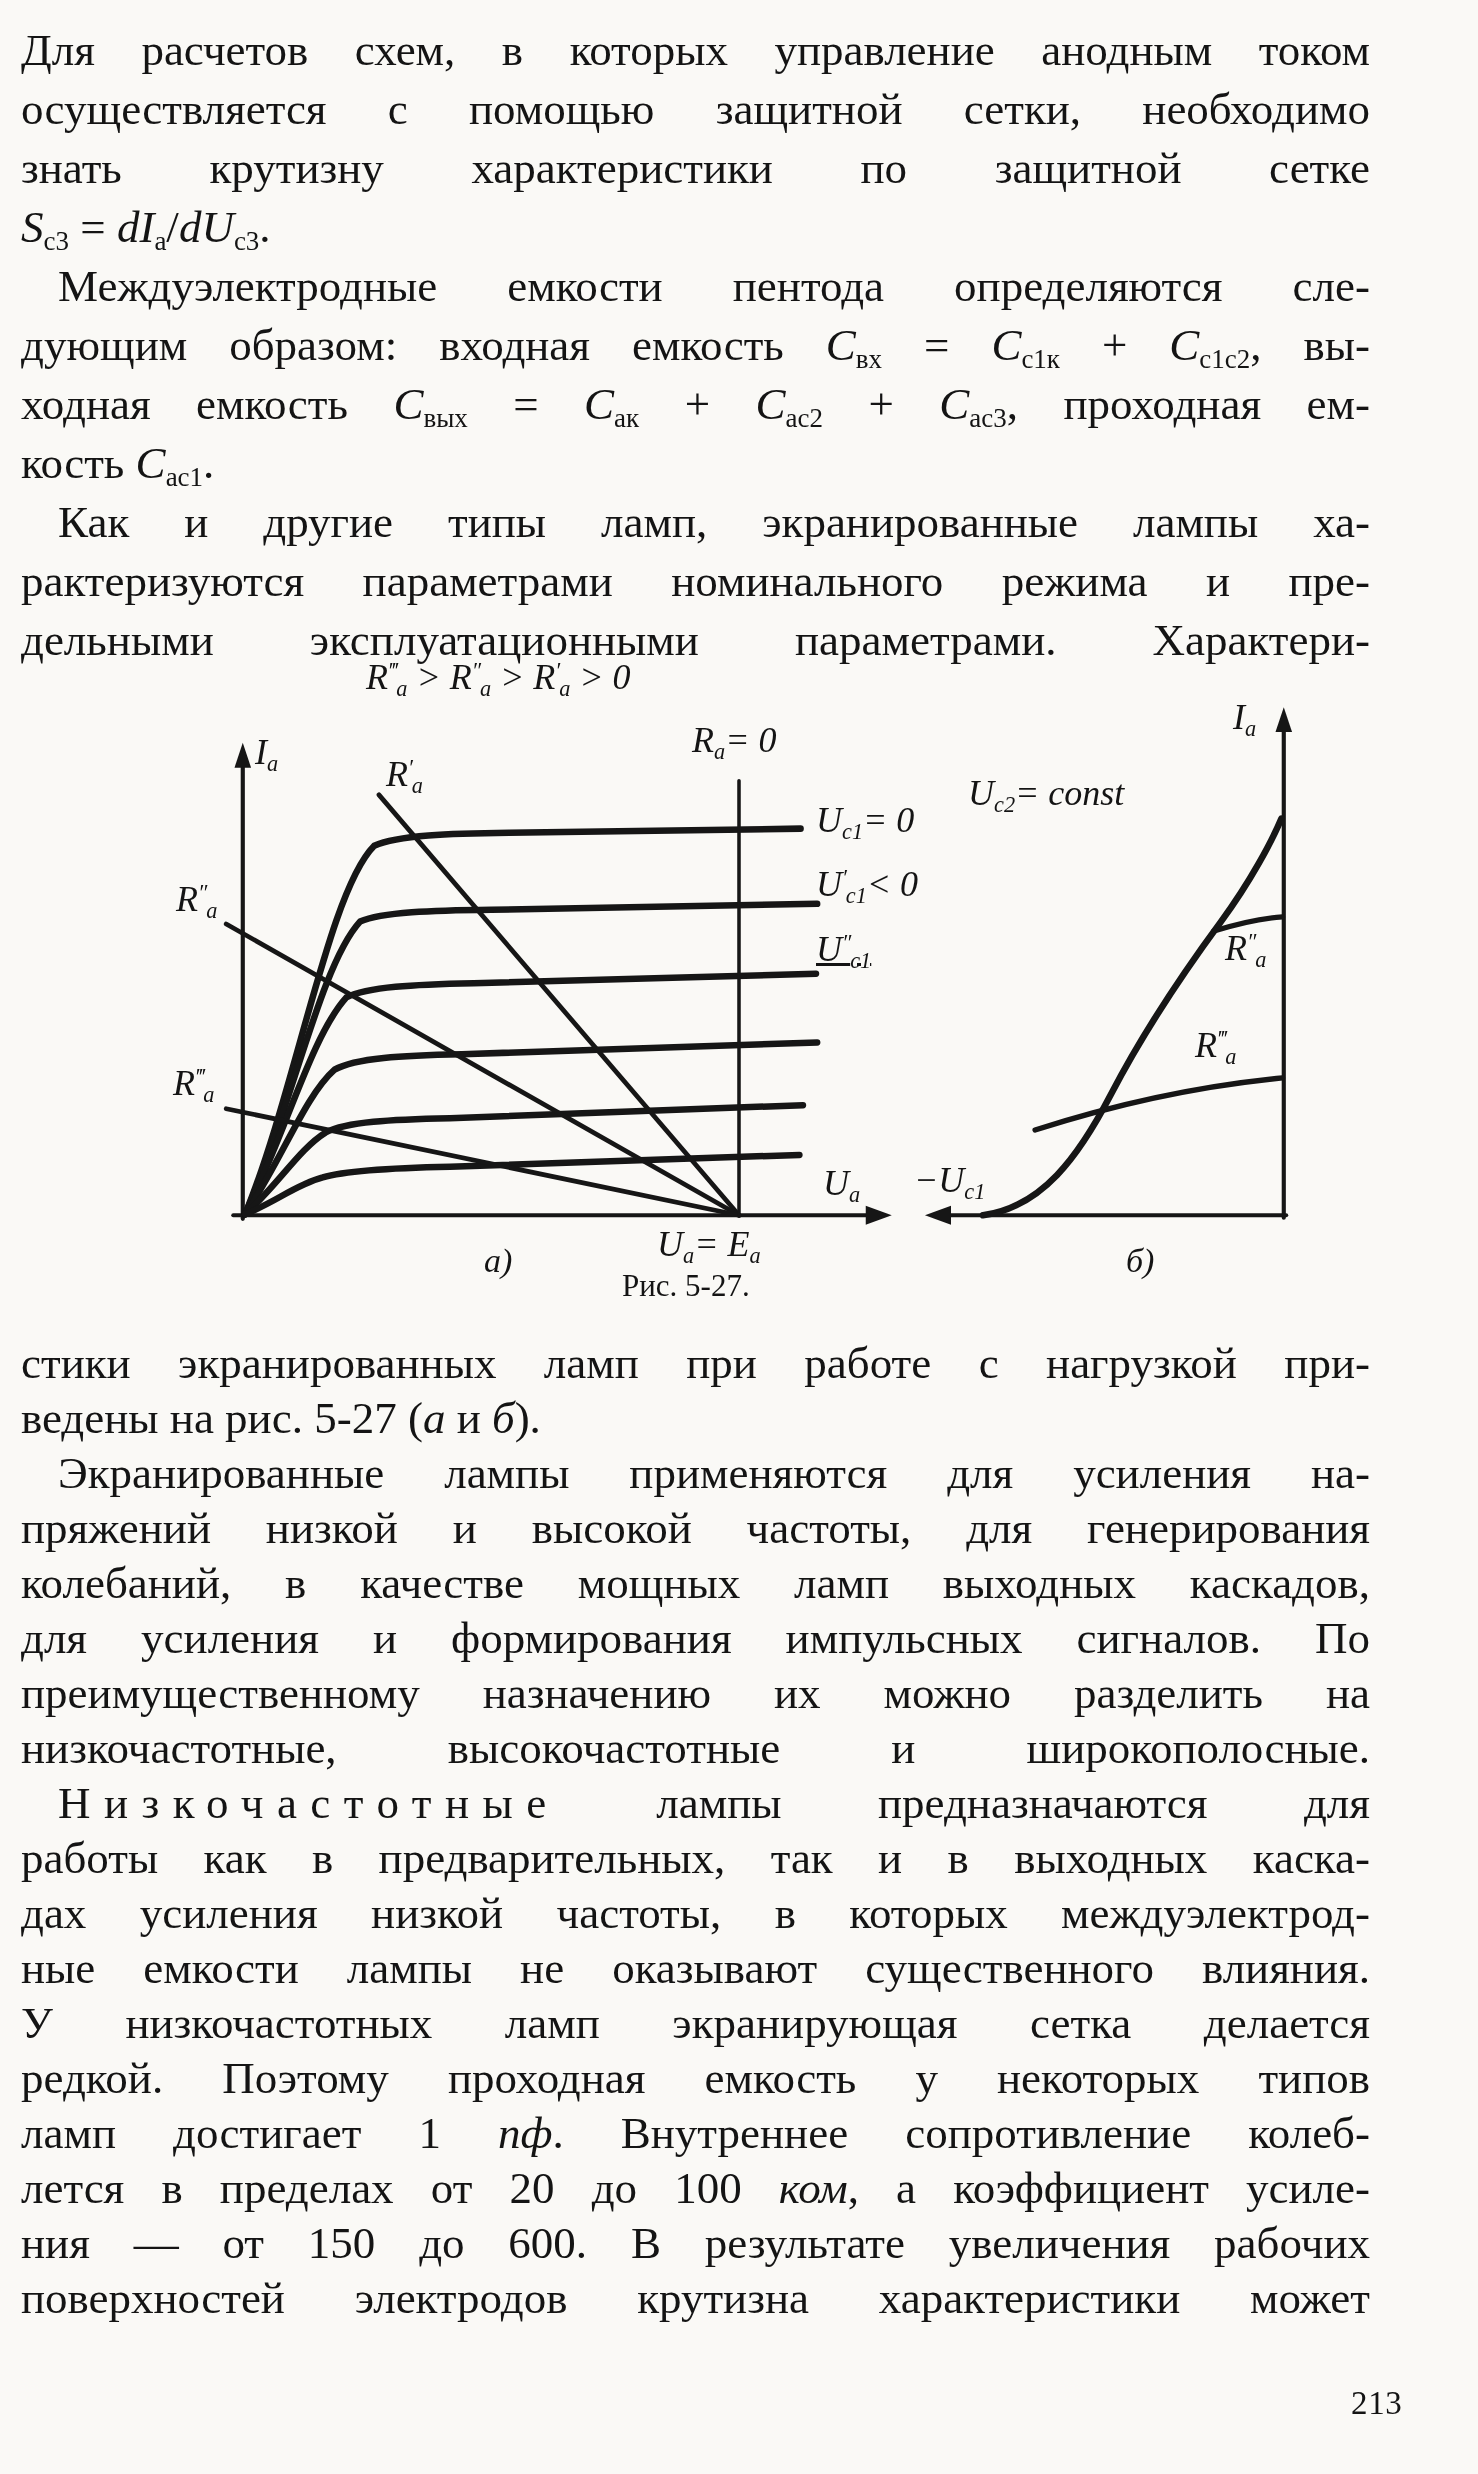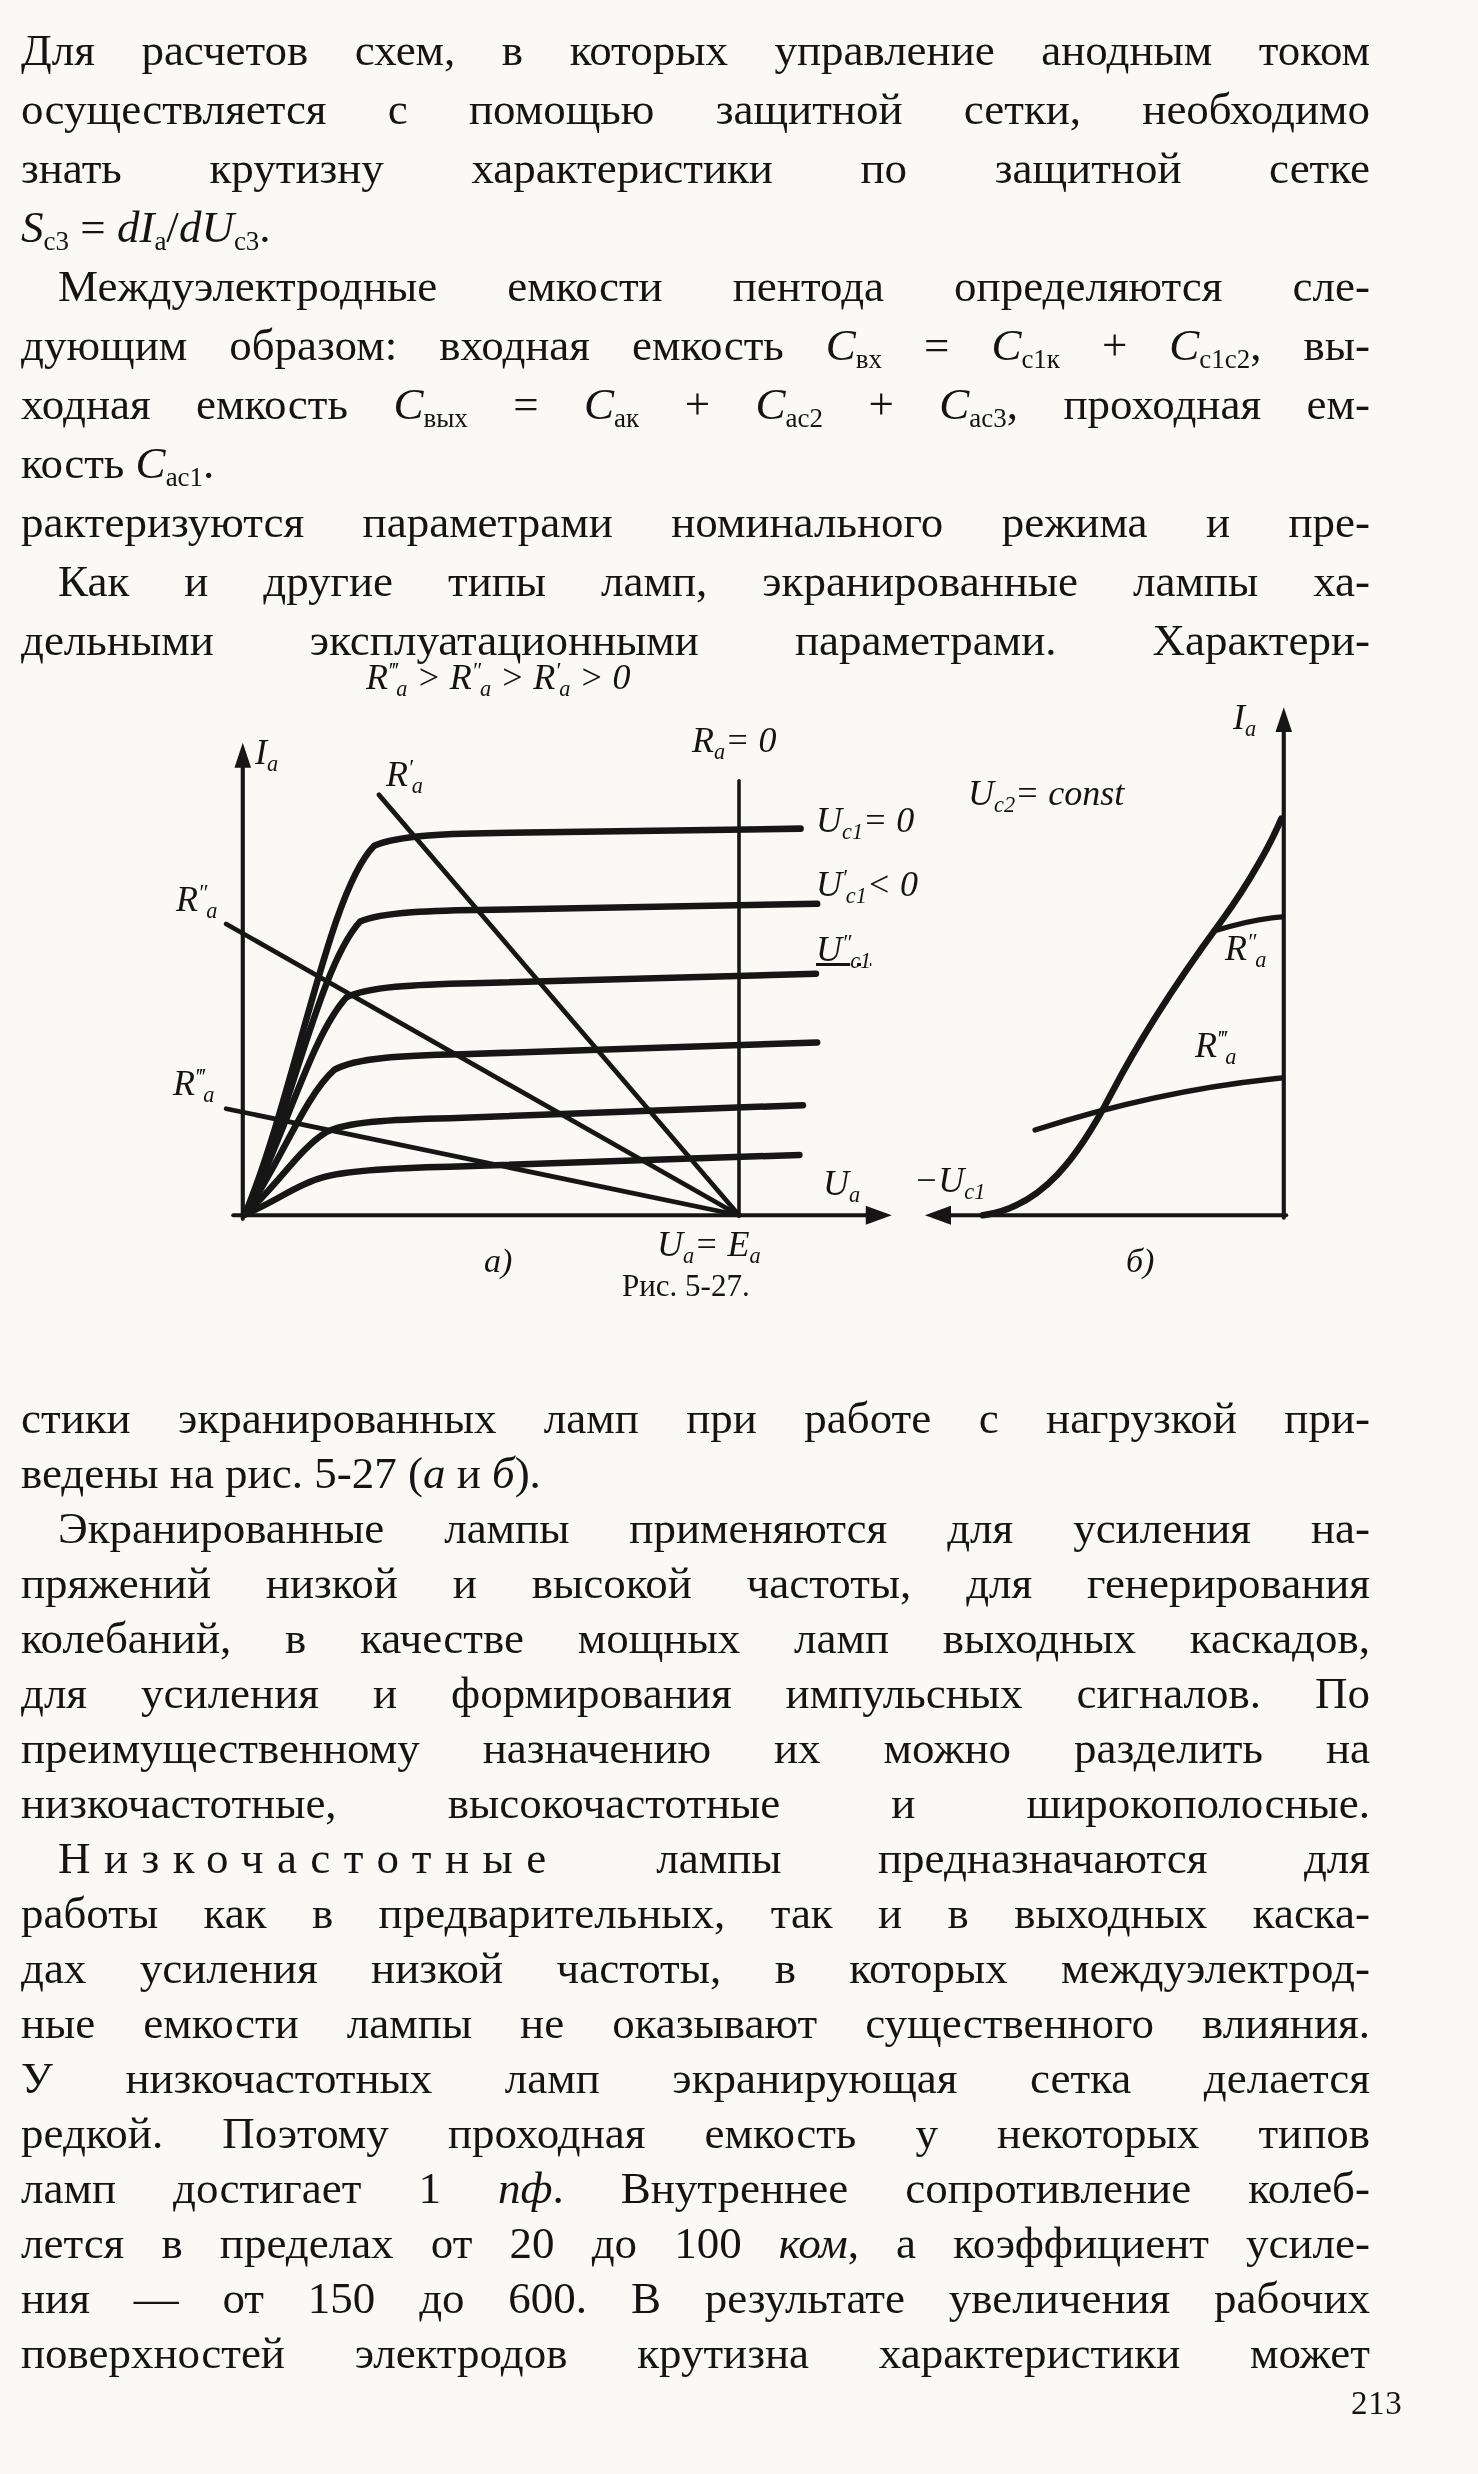--- a/index.html
+++ b/index.html
@@ -7,21 +7,21 @@
     width:1478px;height:2475px;position:relative;
     background:#faf9f6;color:#141414;
     font-family:"Liberation Serif","DejaVu Serif",serif;
     overflow:hidden;
   }
   .page{position:absolute;inset:0;}
   
   .tblock{position:absolute;left:21px;width:1349px;}
   .tblock.top{top:21px;}
   .tblock.top .ln{line-height:59px;}
-  .tblock.bottom{top:1391px;}
+  .tblock.bottom{top:1336px;}
   .tblock.bottom .ln{line-height:55px;}
   .ln{
     font-size:45px;
     text-align:justify;text-align-last:justify;
     white-space:normal;
   }
   .ln.short{text-align-last:left;}
   .ln.ind{text-indent:37px;}
   .ln sub{font-size:.60em;line-height:0;vertical-align:-.30em;}
   .sp{letter-spacing:.30em;}
@@ -54,22 +54,22 @@
 
   <div class="tblock top">
     <div class="ln">Для расчетов схем, в которых управление анодным током</div>
     <div class="ln">осуществляется с помощью защитной сетки, необходимо</div>
     <div class="ln">знать крутизну характеристики по защитной сетке</div>
     <div class="ln short"><i>S</i><sub>с3</sub> = <i>dI</i><sub>а</sub>/<i>dU</i><sub>с3</sub>.</div>
     <div class="ln ind">Междуэлектродные емкости пентода определяются сле-</div>
     <div class="ln">дующим образом: входная емкость <i>C</i><sub>вх</sub> = <i>C</i><sub>с1к</sub> + <i>C</i><sub>с1с2</sub>, вы-</div>
     <div class="ln">ходная емкость <i>C</i><sub>вых</sub> = <i>C</i><sub>ак</sub> + <i>C</i><sub>ас2</sub> + <i>C</i><sub>ас3</sub>, проходная ем-</div>
     <div class="ln short">кость <i>C</i><sub>ас1</sub>.</div>
+    <div class="ln ind">Как и другие типы ламп, экранированные лампы ха-</div>
     <div class="ln">рактеризуются параметрами номинального режима и пре-</div>
-    <div class="ln ind">Как и другие типы ламп, экранированные лампы ха-</div>
     <div class="ln">дельными эксплуатационными параметрами. Характери-</div>
   </div>
 
   <svg class="figure" viewBox="0 0 2496 4179">
 
     <g>
       <path class="stroke" stroke-width="7" d="M 410 2058 L 410 1282"></path>
       <polygon points="410,1254 396,1296 424,1296" fill="#161616"></polygon>
       <path class="stroke" stroke-width="7" d="M 394 2052 L 1488 2052"></path>
       <polygon points="1506,2052 1462,2036 1462,2068" fill="#161616"></polygon>

